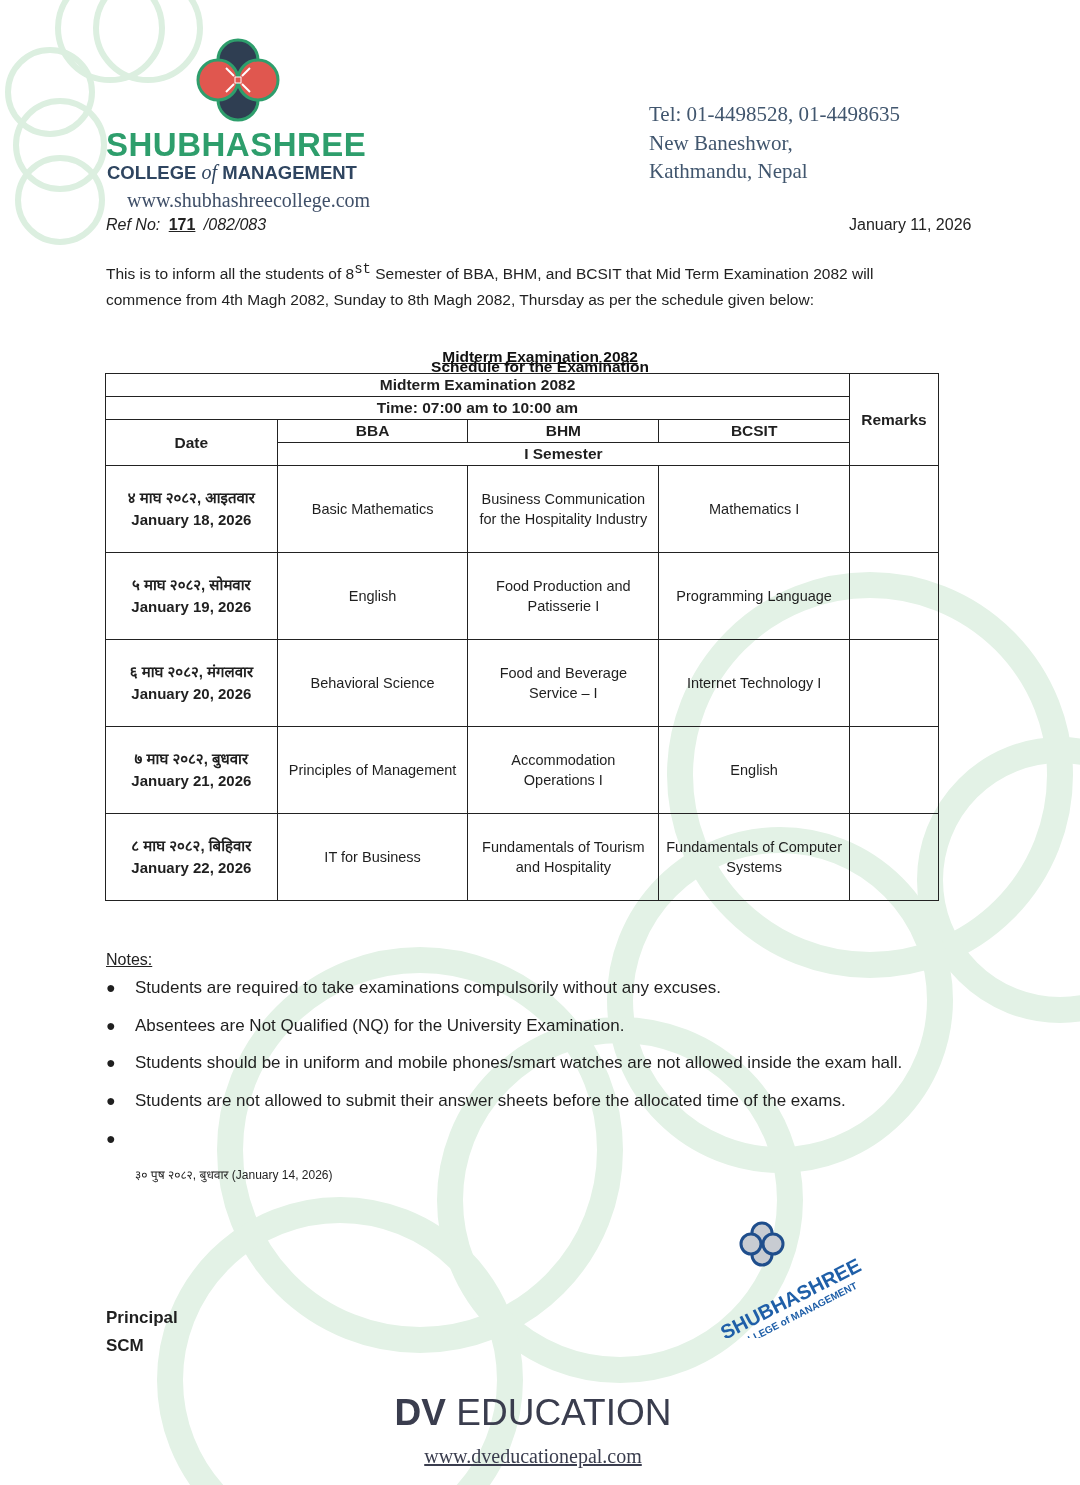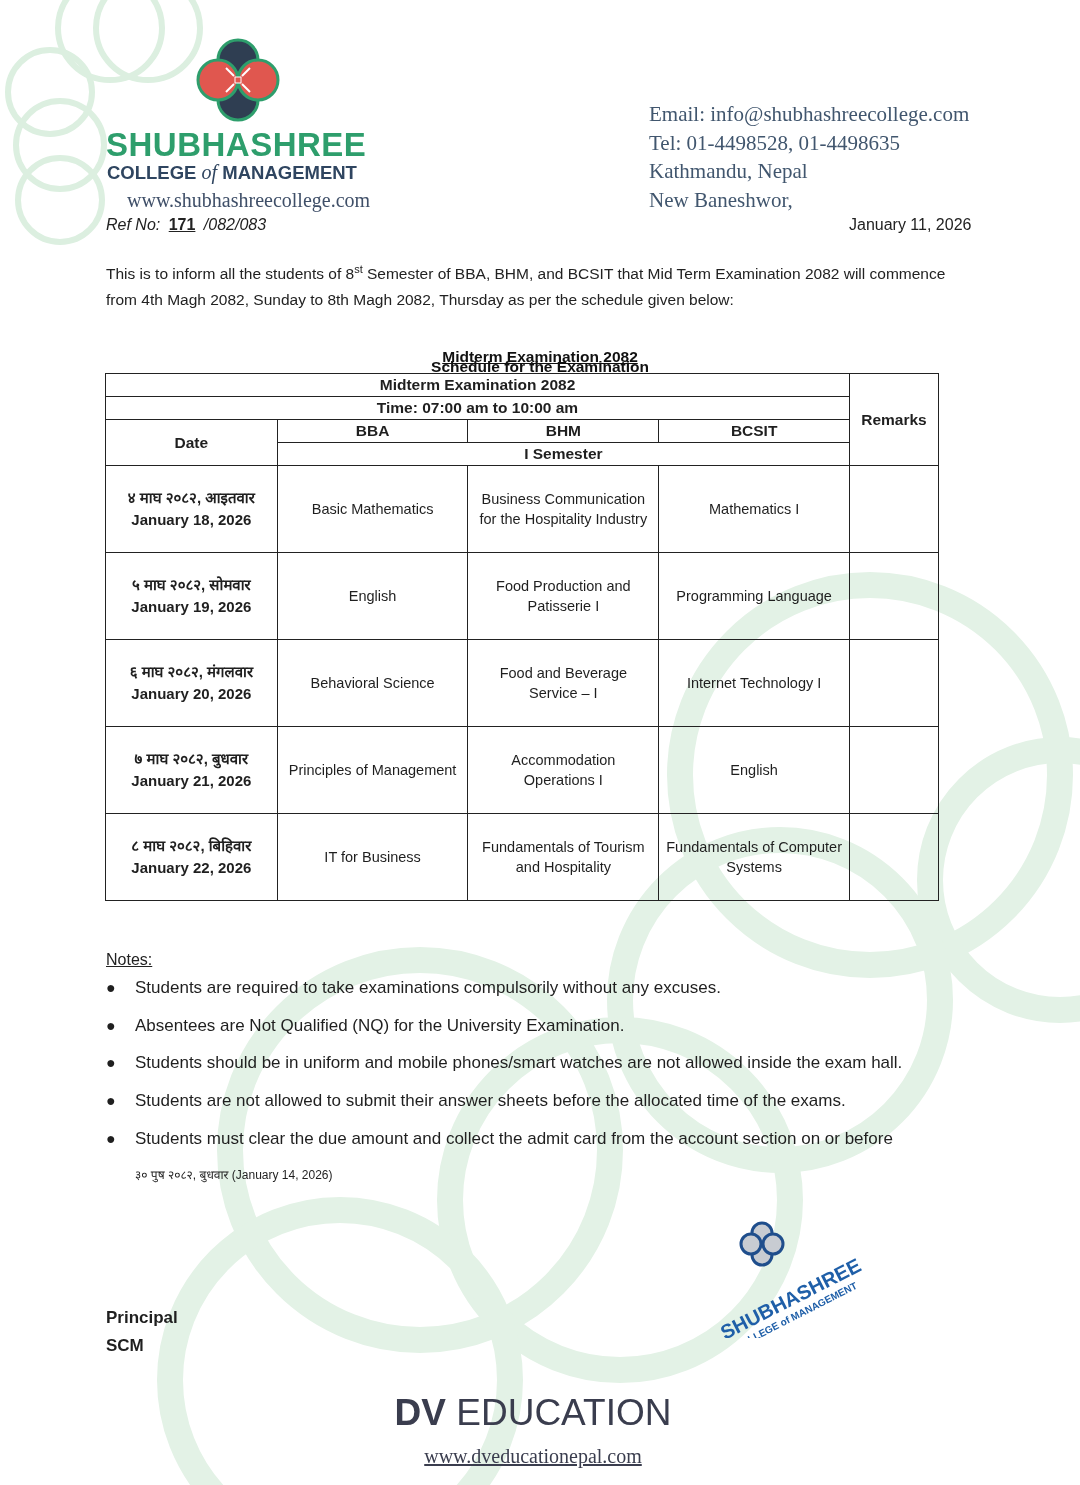--- a/index.html
+++ b/index.html
@@ -14,21 +14,21 @@
   .brand-sub { left: 107px; top: 161px; font-size: 18.5px; font-weight: bold; color: #2f4560; }
   .brand-sub .of { font-family: "Liberation Serif", serif; font-style: italic; font-weight: normal; font-size: 20px; }
   .brand-web { left: 106px; top: 189px; font-family: "Liberation Serif", serif; font-size: 20px; color: #3f4f68; margin-left: 21px; }
   .ref { left: 106px; top: 216px; font-size: 16px; font-style: italic; color: #222; }
   .ref .num { font-weight: bold; text-decoration: underline; font-style: normal; padding: 0 4px; }
 
   .contact { left: 649px; top: 100px; font-family: "Liberation Serif", serif; font-size: 21px; color: #41566e; line-height: 28.5px; }
   .doc-date { left: 849px; top: 216px; font-size: 16px; color: #222; }
 
   .intro { left: 106px; top: 256px; width: 840px; font-size: 15.5px; line-height: 26px; color: #222; }
-  .intro sup { font-size: 11px; }
+  .intro sup { font-size: 14px; font-family: Liberation Mono, monospace; }
 
   .sched-title { left: 0; width: 1080px; text-align: center; font-size: 15.5px; font-weight: bold; text-decoration: underline; color: #111; }
 
   table.exam { position: absolute; left: 105px; top: 373px; width: 834px; border-collapse: collapse; z-index: 1; }
   table.exam td { border: 1.8px solid #222; text-align: center; font-size: 14.5px; color: #1f1f1f; padding: 0 6px; line-height: 20px; }
   table.exam .hd { font-weight: bold; font-size: 15.5px; height: 22px; }
   table.exam .datecell { font-weight: bold; font-size: 15px; line-height: 22px; }
   table.exam tr.row td { height: 86px; }
 
   .notes-label { left: 106px; top: 951px; font-size: 16px; text-decoration: underline; color: #222; }
@@ -77,24 +77,23 @@
   </g>
   <rect x="39" y="39" width="6" height="6" fill="#e0574f" stroke="#fff" stroke-width="1"></rect>
 </svg>
 
 <div class="layer brand-name">SHUBHASHREE</div>
 <div class="layer brand-sub"><span>COLLEGE </span><span class="of">of</span><span> MANAGEMENT</span></div>
 <div class="layer brand-web">www.shubhashreecollege.com</div>
 <div class="layer ref"><span>Ref No:</span> <span class="num">171</span> <span>/082/083</span></div>
 
 <div class="layer contact">
-  <div>Email: info@shubhashreecollege.com</div>
   <div>Tel: 01-4498528, 01-4498635</div>
+  <div>New Baneshwor,</div>
   <div>Kathmandu, Nepal</div>
-  <div>New Baneshwor,</div>
 </div>
 <div class="layer doc-date">January 11, 2026</div>
 
 <div class="layer intro"><span>This is to inform all the students of 8</span><sup>st</sup><span> Semester of BBA, BHM, and BCSIT that Mid Term Examination 2082 will commence from 4th Magh 2082, Sunday to 8th Magh 2082, Thursday as per the schedule given below:</span></div>
 
 <div class="layer sched-title" style="top:326px;margin-top:32px;">Schedule for the Examination</div>
 <div class="layer sched-title" style="top:348px;">Midterm Examination 2082</div>
 
 <table class="exam">
   <colgroup>
@@ -174,21 +173,21 @@
   </tr>
 </tbody>
   </table>
 
 <div class="layer notes-label">Notes:</div>
 <div class="layer notes">
   <div class="note"><span class="bullet">●</span><span>Students are required to take examinations compulsorily without any excuses.</span></div>
   <div class="note"><span class="bullet">●</span><span>Absentees are Not Qualified (NQ) for the University Examination.</span></div>
   <div class="note"><span class="bullet">●</span><span>Students should be in uniform and mobile phones/smart watches are not allowed inside the exam hall.</span></div>
   <div class="note"><span class="bullet">●</span><span>Students are not allowed to submit their answer sheets before the allocated time of the exams.</span></div>
-  <div class="note"><span class="bullet">●</span><span>Students must clear the due amount and collect the admit card from the account section on or before</span></div>
+  <div class="note"><span class="bullet">●</span></div>
   <div class="note-cont">३० पुष २०८२, बुधवार (January 14, 2026)</div>
 </div>
 
 <svg class="layer stamp" viewBox="0 0 170 120">
   <g transform="translate(66,26)">
     <circle cx="0" cy="-11" r="10" fill="#c8ccd2" stroke="#1f4e8c" stroke-width="3"></circle>
     <circle cx="0" cy="11" r="10" fill="#c8ccd2" stroke="#1f4e8c" stroke-width="3"></circle>
     <circle cx="-11" cy="0" r="10" fill="#c8ccd2" stroke="#1f4e8c" stroke-width="3"></circle>
     <circle cx="11" cy="0" r="10" fill="#c8ccd2" stroke="#1f4e8c" stroke-width="3"></circle>
   </g>

